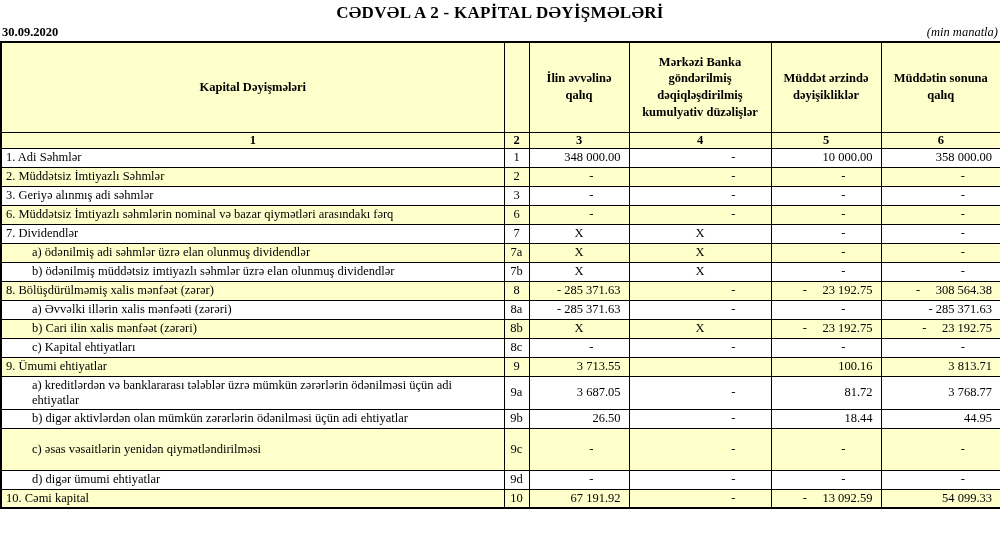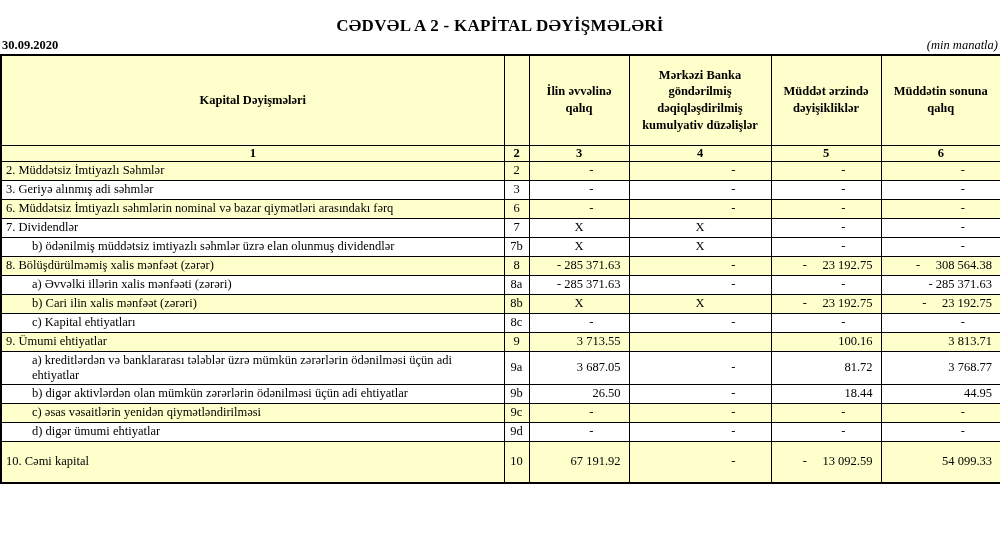--- a/index.html
+++ b/index.html
@@ -7,21 +7,21 @@
     margin: 0; padding: 0;
     width: 1000px; height: 543px;
     background: #ffffff;
     font-family: "Liberation Serif", serif;
     overflow: hidden;
   }
   .title {
     text-align: center;
     font-weight: bold;
     font-size: 17px;
-    padding-top: 16px;
+    padding-top: 3px;
     letter-spacing: 0.3px;
   }
   .meta-row {
     display: flex;
     justify-content: space-between;
     align-items: flex-end;
     font-size: 12.5px;
     padding: 2px 2px 1px 2px;
   }
   .date { font-weight: bold; }
@@ -95,20 +95,28 @@
       <tr class="colnum">
         <td>1</td>
         <td>2</td>
         <td>3</td>
         <td>4</td>
         <td>5</td>
         <td>6</td>
       </tr>
     </thead>
     <tbody>
+        <tr class="plain">
+          <td class="label">1. Adi Səhmlər</td>
+          <td class="num">1</td>
+          <td class="val">348 000.00</td>
+          <td class="val dash">-</td>
+          <td class="val">10 000.00</td>
+          <td class="val">358 000.00</td>
+        </tr>
         <tr class="shaded">
           <td class="label">2. Müddətsiz İmtiyazlı Səhmlər</td>
           <td class="num">2</td>
           <td class="val dash">-</td>
           <td class="val dash">-</td>
           <td class="val dash">-</td>
           <td class="val dash">-</td>
         </tr>
         <tr class="plain">
           <td class="label">3. Geriyə alınmış adi səhmlər</td>
@@ -122,20 +130,28 @@
           <td class="label">6. Müddətsiz İmtiyazlı səhmlərin nominal və bazar qiymətləri arasındakı fərq</td>
           <td class="num">6</td>
           <td class="val dash">-</td>
           <td class="val dash">-</td>
           <td class="val dash">-</td>
           <td class="val dash">-</td>
         </tr>
         <tr class="plain">
           <td class="label">7. Dividendlər</td>
           <td class="num">7</td>
+          <td class="val x">X</td>
+          <td class="val x">X</td>
+          <td class="val dash">-</td>
+          <td class="val dash">-</td>
+        </tr>
+        <tr class="shaded">
+          <td class="label indent">a) ödənilmiş adi səhmlər üzrə elan olunmuş dividendlər</td>
+          <td class="num">7a</td>
           <td class="val x">X</td>
           <td class="val x">X</td>
           <td class="val dash">-</td>
           <td class="val dash">-</td>
         </tr>
         <tr class="plain">
           <td class="label indent">b) ödənilmiş müddətsiz imtiyazlı səhmlər üzrə elan olunmuş dividendlər</td>
           <td class="num">7b</td>
           <td class="val x">X</td>
           <td class="val x">X</td>

